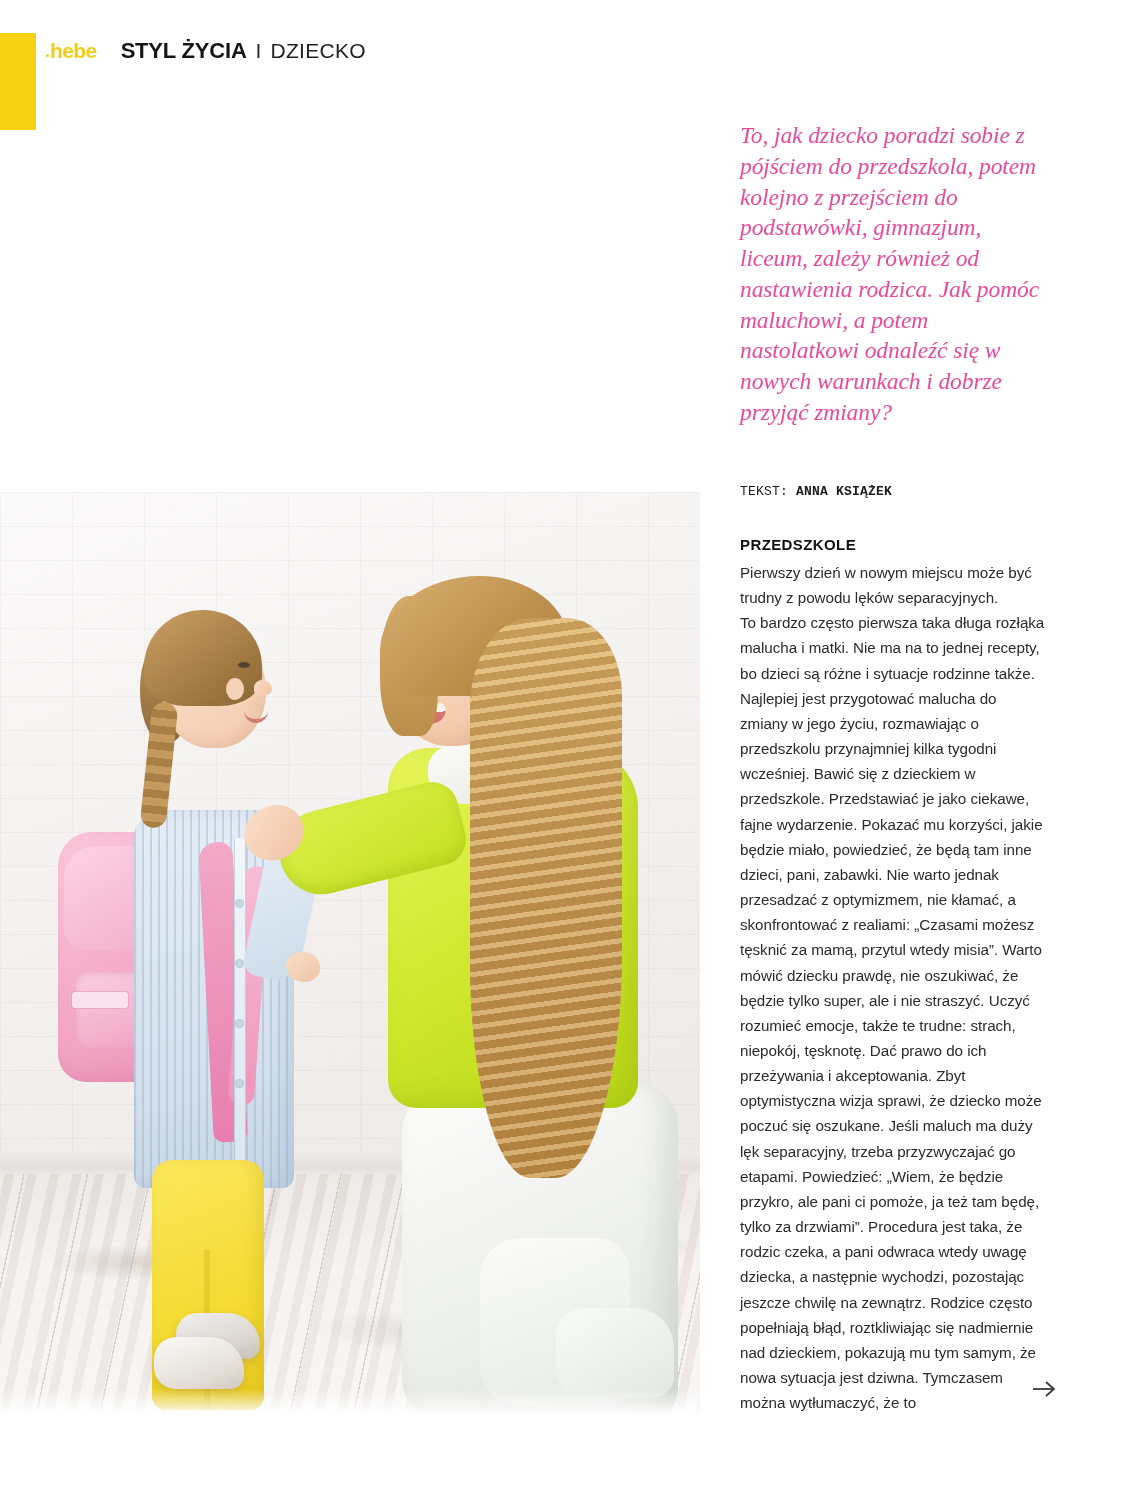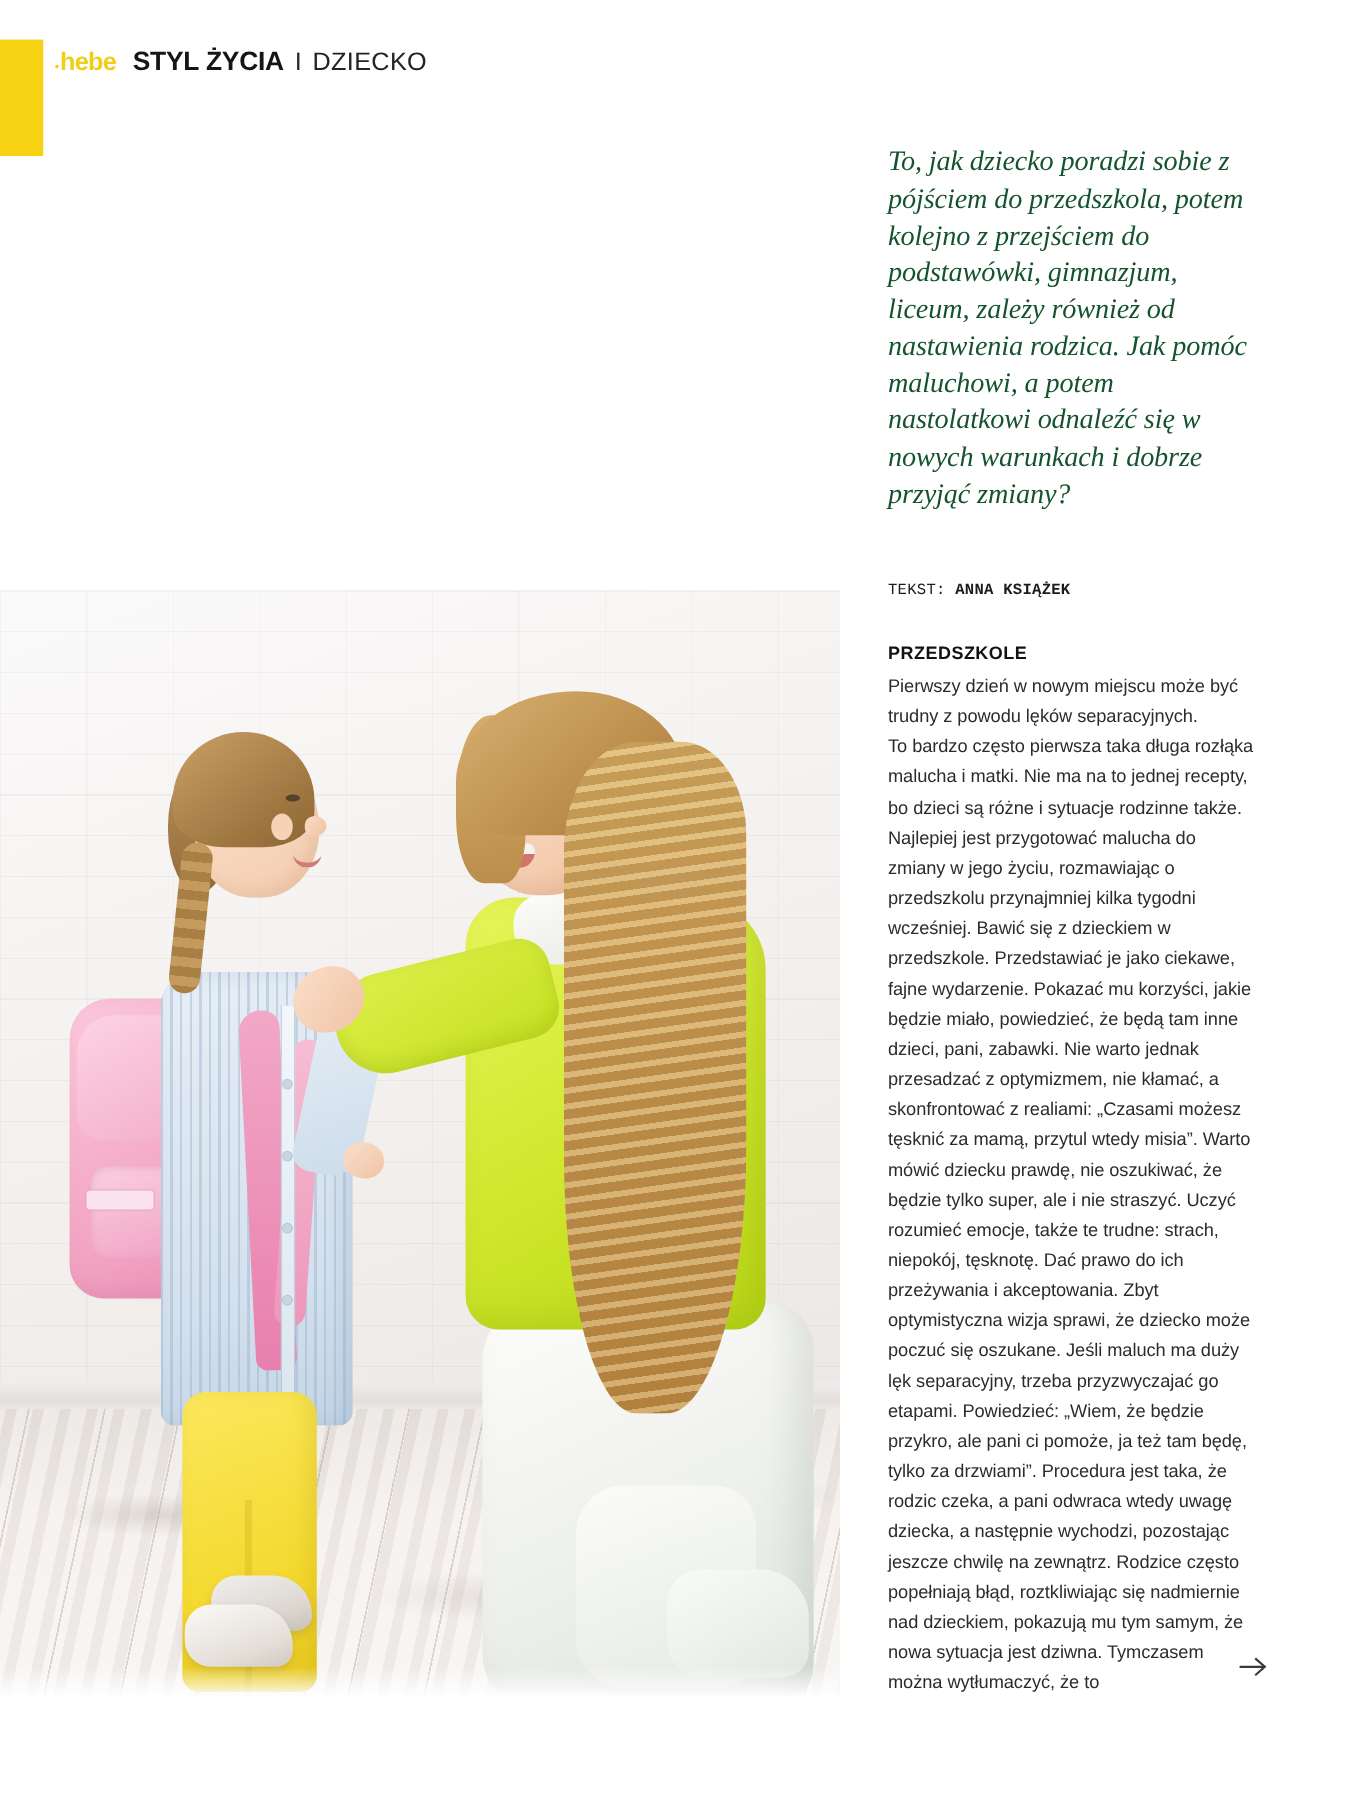--- a/index.html
+++ b/index.html
@@ -56,21 +56,21 @@
     border-radius: 50%;
     position: relative;
     top: -1px;
     margin-right: 1px;
   }
   .masthead-strong {
     font-size: 22px;
     font-weight: 700;
     color: #151515;
     letter-spacing: -0.2px;
-    margin-left: 14px;
+    margin-left: 24px;
     line-height: 1;
   }
   .masthead-sep {
     font-size: 21px;
     font-weight: 300;
     color: #2a2a2a;
     margin-left: 9px;
     line-height: 1;
   }
   .masthead-light {
@@ -110,21 +110,21 @@
   
   .lead {
     position: absolute;
     left: 740px;
     top: 120px;
     width: 302px;
     font-family: "Liberation Serif", serif;
     font-style: italic;
     font-size: 23.5px;
     line-height: 1.31;
-    color: #14532d;
+    color: #ec4899;
     letter-spacing: -0.1px;
   }
   .byline {
     position: absolute;
     left: 740px;
     top: 484px;
     font-size: 13px;
     letter-spacing: 0.2px;
     color: #1c1c1c;
     font-family: Liberation Mono, monospace;

